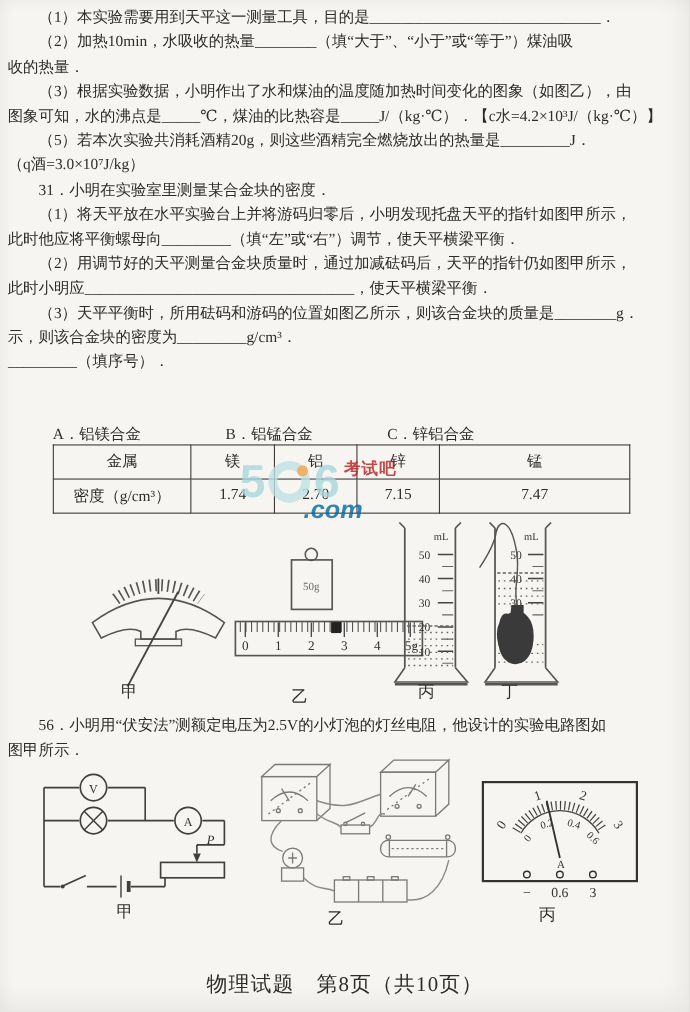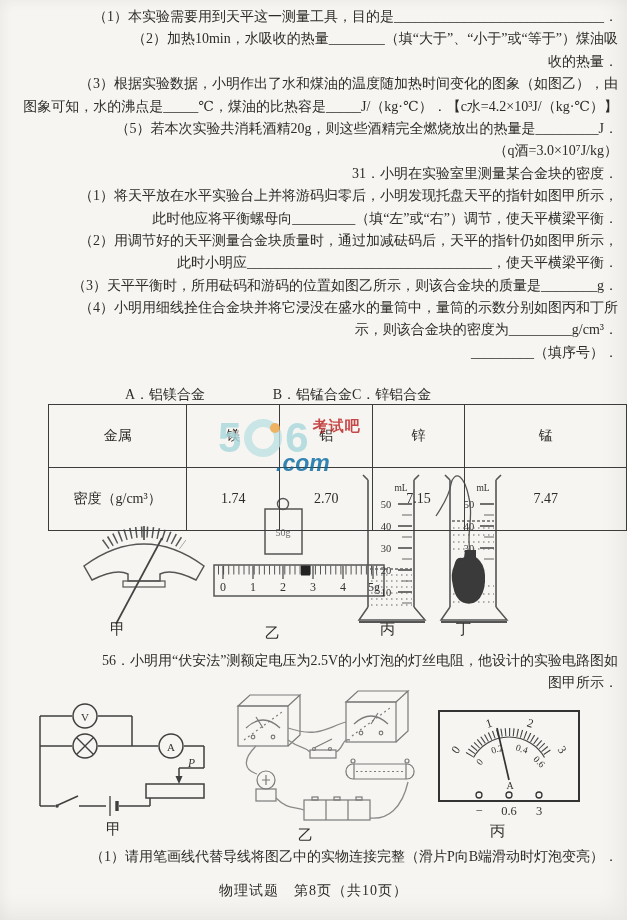--- a/index.html
+++ b/index.html
@@ -1,33 +1,33 @@
 <!DOCTYPE html>
 <html><head>
 <meta charset="utf-8">
 <style>
   html,body{margin:0;padding:0;background:#dddcd8;}
   .page{position:relative;width:627px;height:920px;background:#f6f5f1;overflow:hidden;
         font-family:"Liberation Serif","DejaVu Serif",serif;color:#2e2c29;
         box-shadow:inset -8px -10px 22px rgba(0,0,0,0.05), inset 4px 3px 12px rgba(0,0,0,0.03);}
   .textblock{position:absolute;left:7px;right:9px;top:6px;font-size:14px;z-index:2;}
-  .ln{height:22.4px;line-height:22.4px;white-space:nowrap;overflow:hidden;text-align:right;}
+  .ln{height:22.4px;line-height:22.4px;white-space:nowrap;overflow:hidden;}
   .ind{padding-left:28px;}
   .options{position:absolute;left:48px;top:386px;font-size:14px;white-space:nowrap;z-index:2;}
-  .options span{display:inline-block;text-align:right;}
+  .options span{display:inline-block;}
   .opt-a{width:157px;} .opt-b{width:147px;}
   table.density{position:absolute;left:48px;top:404px;border-collapse:collapse;z-index:2;}
-  table.density td{border:1.6px solid #3c3c3c;text-align:center;font-size:14px;height:30px;padding:16px;}
+  table.density td{border:1.6px solid #3c3c3c;text-align:center;font-size:14px;height:30px;padding:0;}
   .c0{width:124px;} .c1{width:75px;} .c2{width:74px;} .c3{width:74px;} .c4{width:172px;}
   .figlabel{position:absolute;font-size:15px;z-index:2;}
   .fig{position:absolute;z-index:1;}
   svg{display:block;}
   .q32block{position:absolute;left:7px;right:9px;top:650px;font-size:14px;z-index:2;}
   .bottomline{position:absolute;left:7px;top:846px;right:9px;font-size:14px;white-space:nowrap;z-index:2;}
-  .footer{position:absolute;left:0;right:0;top:882px;text-align:center;font-size:14px;letter-spacing:1px;z-index:2;}
+  .footer{position:absolute;left:0;right:0;top:882px;text-align:center;font-size:19px;letter-spacing:1px;z-index:2;}
   
   .watermark{position:absolute;left:218px;top:418px;z-index:3;opacity:.8;pointer-events:none;
              font-family:"Liberation Sans","DejaVu Sans",sans-serif;}
   .wm-row{display:flex;align-items:center;}
   .wm-num{font-size:42px;font-weight:bold;color:#a9d8dc;line-height:40px;}
   .wm-circle{position:relative;display:inline-block;width:22px;height:22px;border:8px solid #bee2e4;border-radius:50%;margin:0 3px;}
   .wm-dot{position:absolute;right:-6px;top:-4px;width:10px;height:10px;background:#eda23f;border-radius:50%;}
   .wm-tag{font-size:15px;font-weight:bold;color:#b91c1c;margin-left:4px;position:relative;top:-12px;letter-spacing:1px;}
   .wm-com{font-size:23px;font-weight:bold;color:#0369a1;margin:-8px 0 0 58px;font-style:italic;}
 </style>
@@ -55,21 +55,20 @@
     <div class="ln ind">（3）根据实验数据，小明作出了水和煤油的温度随加热时间变化的图象（如图乙），由</div>
     <div class="ln">图象可知，水的沸点是_____℃，煤油的比热容是_____J/（kg·℃）．【c水=4.2×10³J/（kg·℃）】</div>
     <div class="ln ind">（5）若本次实验共消耗酒精20g，则这些酒精完全燃烧放出的热量是_________J．</div>
     <div class="ln">（q酒=3.0×10⁷J/kg）</div>
     <div class="ln ind">31．小明在实验室里测量某合金块的密度．</div>
     <div class="ln ind">（1）将天平放在水平实验台上并将游码归零后，小明发现托盘天平的指针如图甲所示，</div>
     <div class="ln">此时他应将平衡螺母向_________（填“左”或“右”）调节，使天平横梁平衡．</div>
     <div class="ln ind">（2）用调节好的天平测量合金块质量时，通过加减砝码后，天平的指针仍如图甲所示，</div>
     <div class="ln">此时小明应___________________________________，使天平横梁平衡．</div>
     <div class="ln ind">（3）天平平衡时，所用砝码和游码的位置如图乙所示，则该合金块的质量是________g．</div>
-    <div class="ln ind">（4）小明用细线拴住合金块并将它浸没在盛水的量筒中，量筒的示数分别如图丙和丁所</div>
     <div class="ln">示，则该合金块的密度为_________g/cm³．</div>
     <div class="ln">_________（填序号）．</div>
   </div>
 
   <div class="options">
     <span class="opt-a">A．铝镁合金</span><span class="opt-b">B．铝锰合金</span><span class="opt-c">C．锌铝合金</span>
   </div>
 
   <table class="density">
     <tbody>
@@ -296,16 +295,15 @@
         <text x="73" y="111">0.6</text>
         <text x="103" y="111">3</text>
       </g>
     </svg>
   </div>
 
   <div class="figlabel" style="left:106px;top:820px;">甲</div>
   <div class="figlabel" style="left:298px;top:826px;">乙</div>
   <div class="figlabel" style="left:490px;top:822px;">丙</div>
 
-  <div class="bottomline ind ln">（1）请用笔画线代替导线将图乙中的实物连接完整（滑片P向B端滑动时灯泡变亮）．</div>
   <div class="footer">物理试题　第8页（共10页）</div>
 
 </div>
 
 </body></html>

